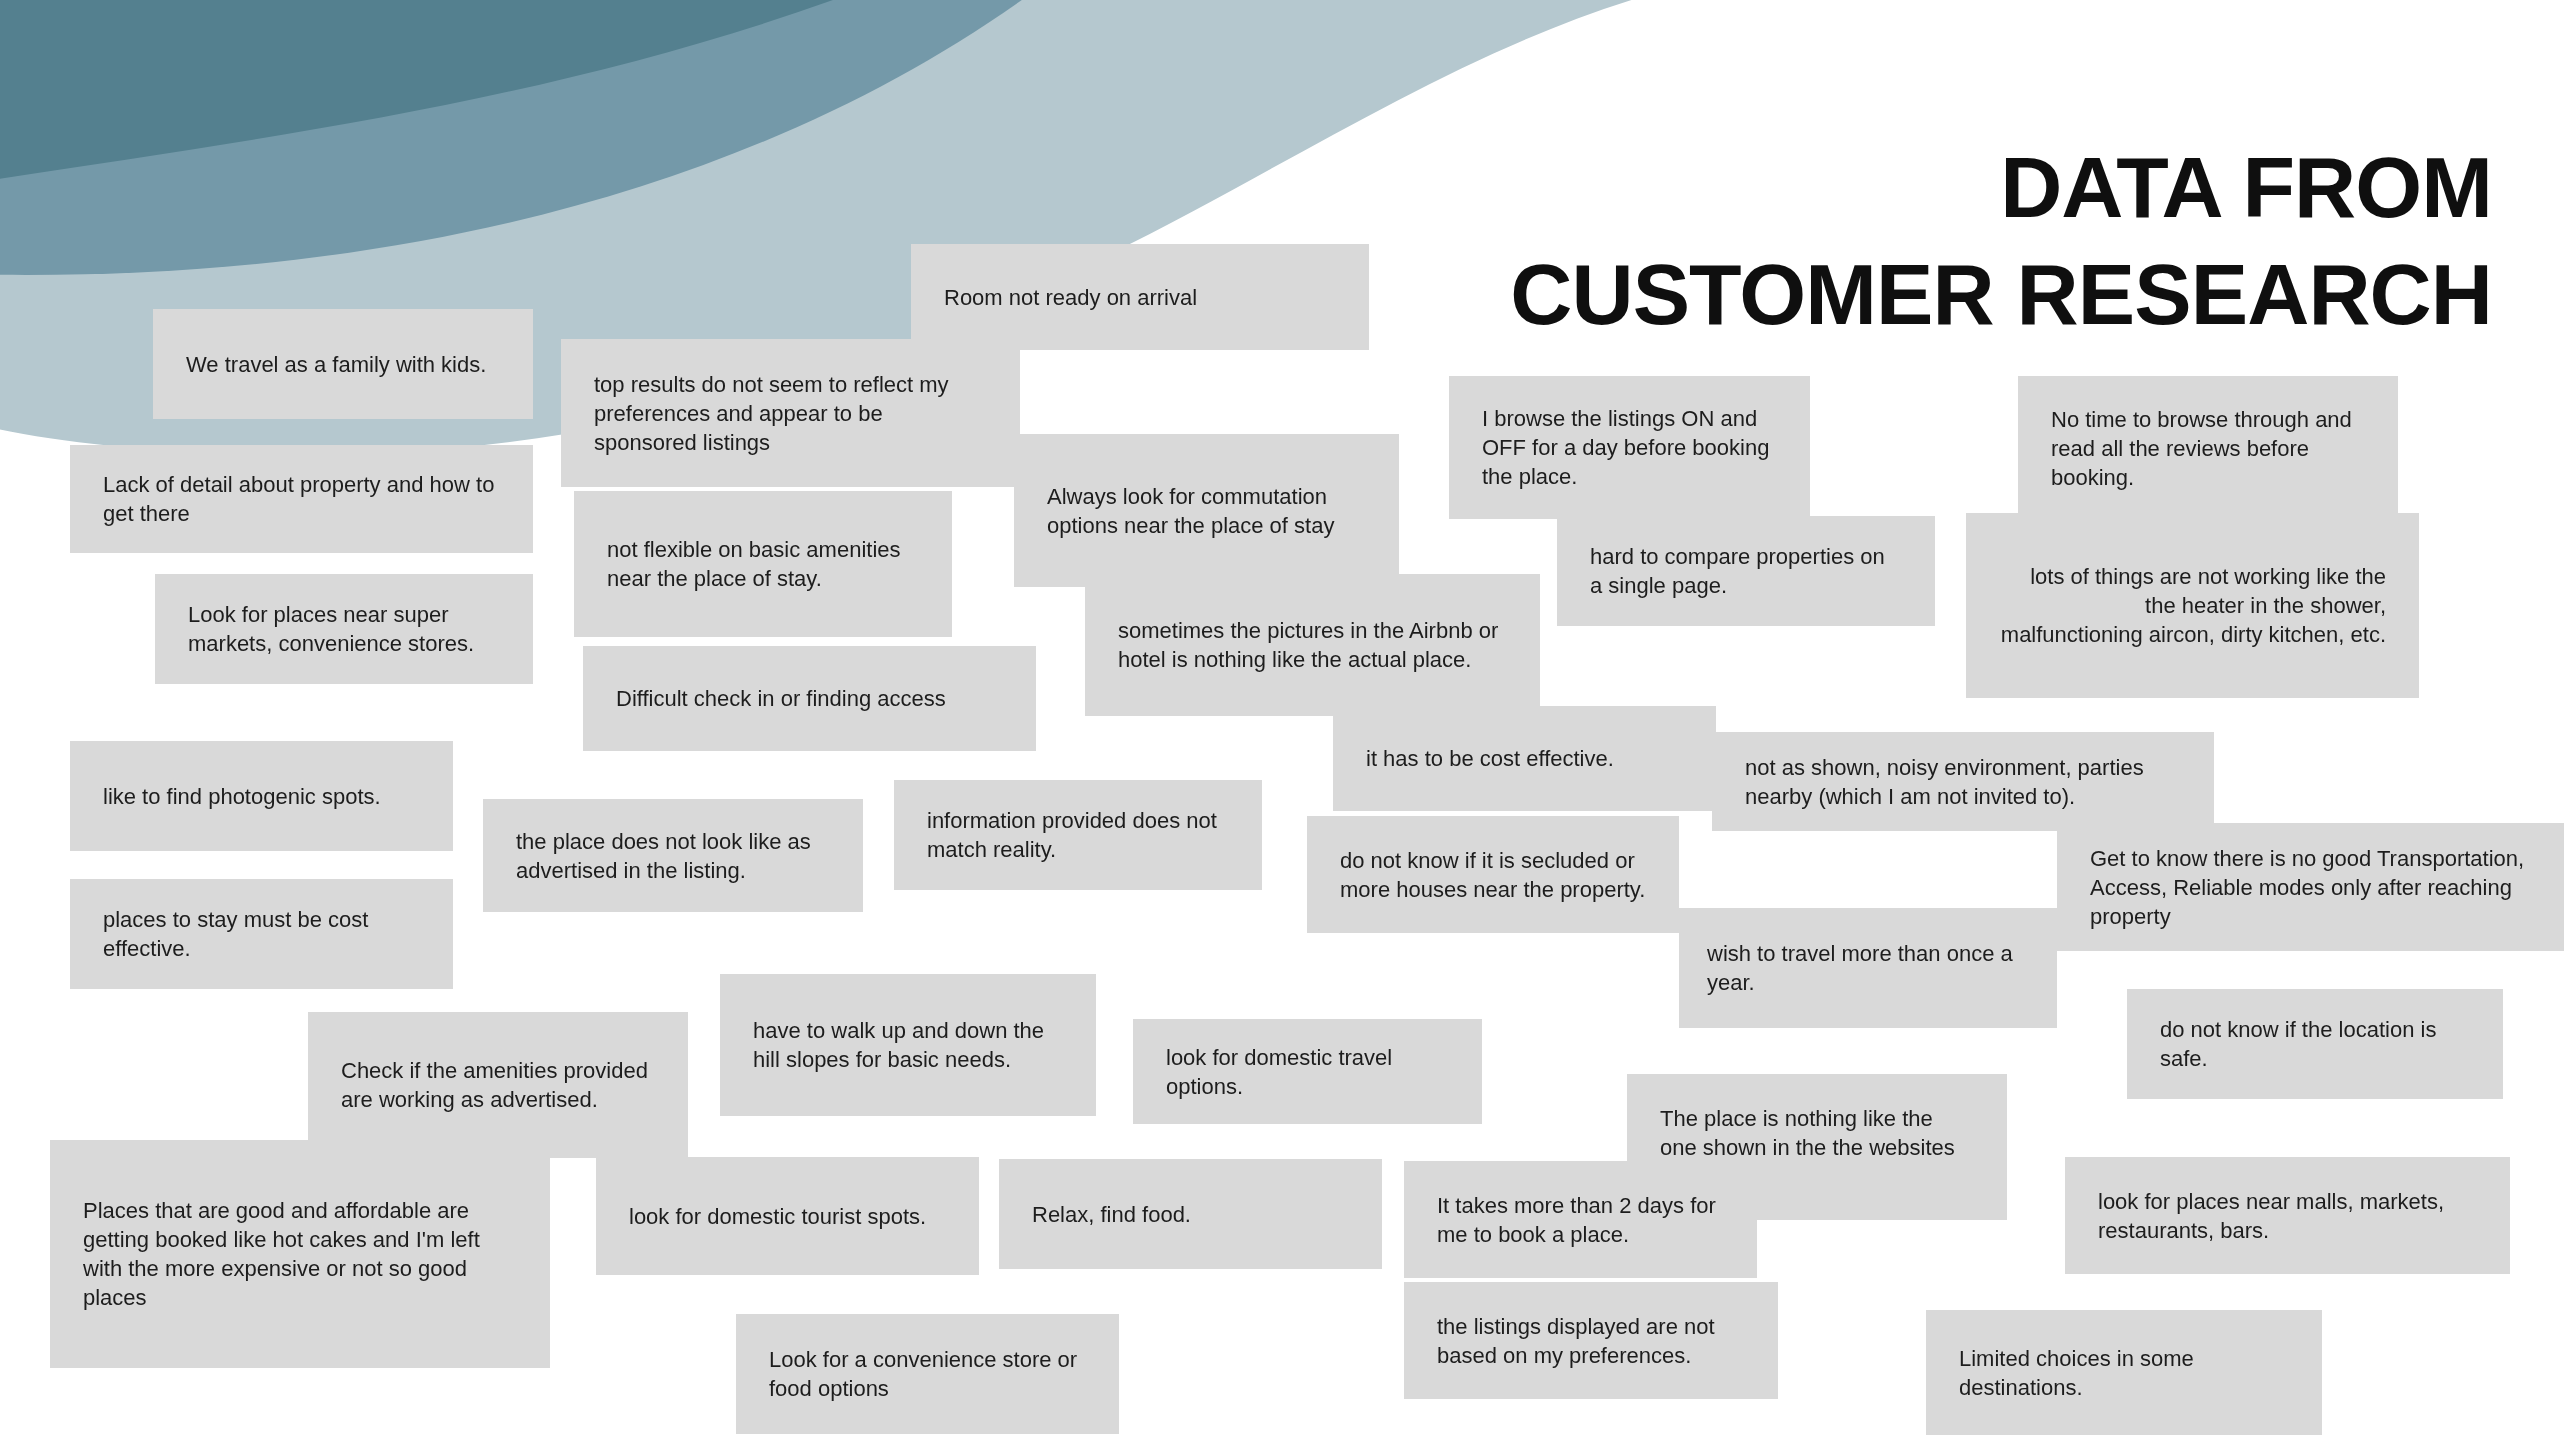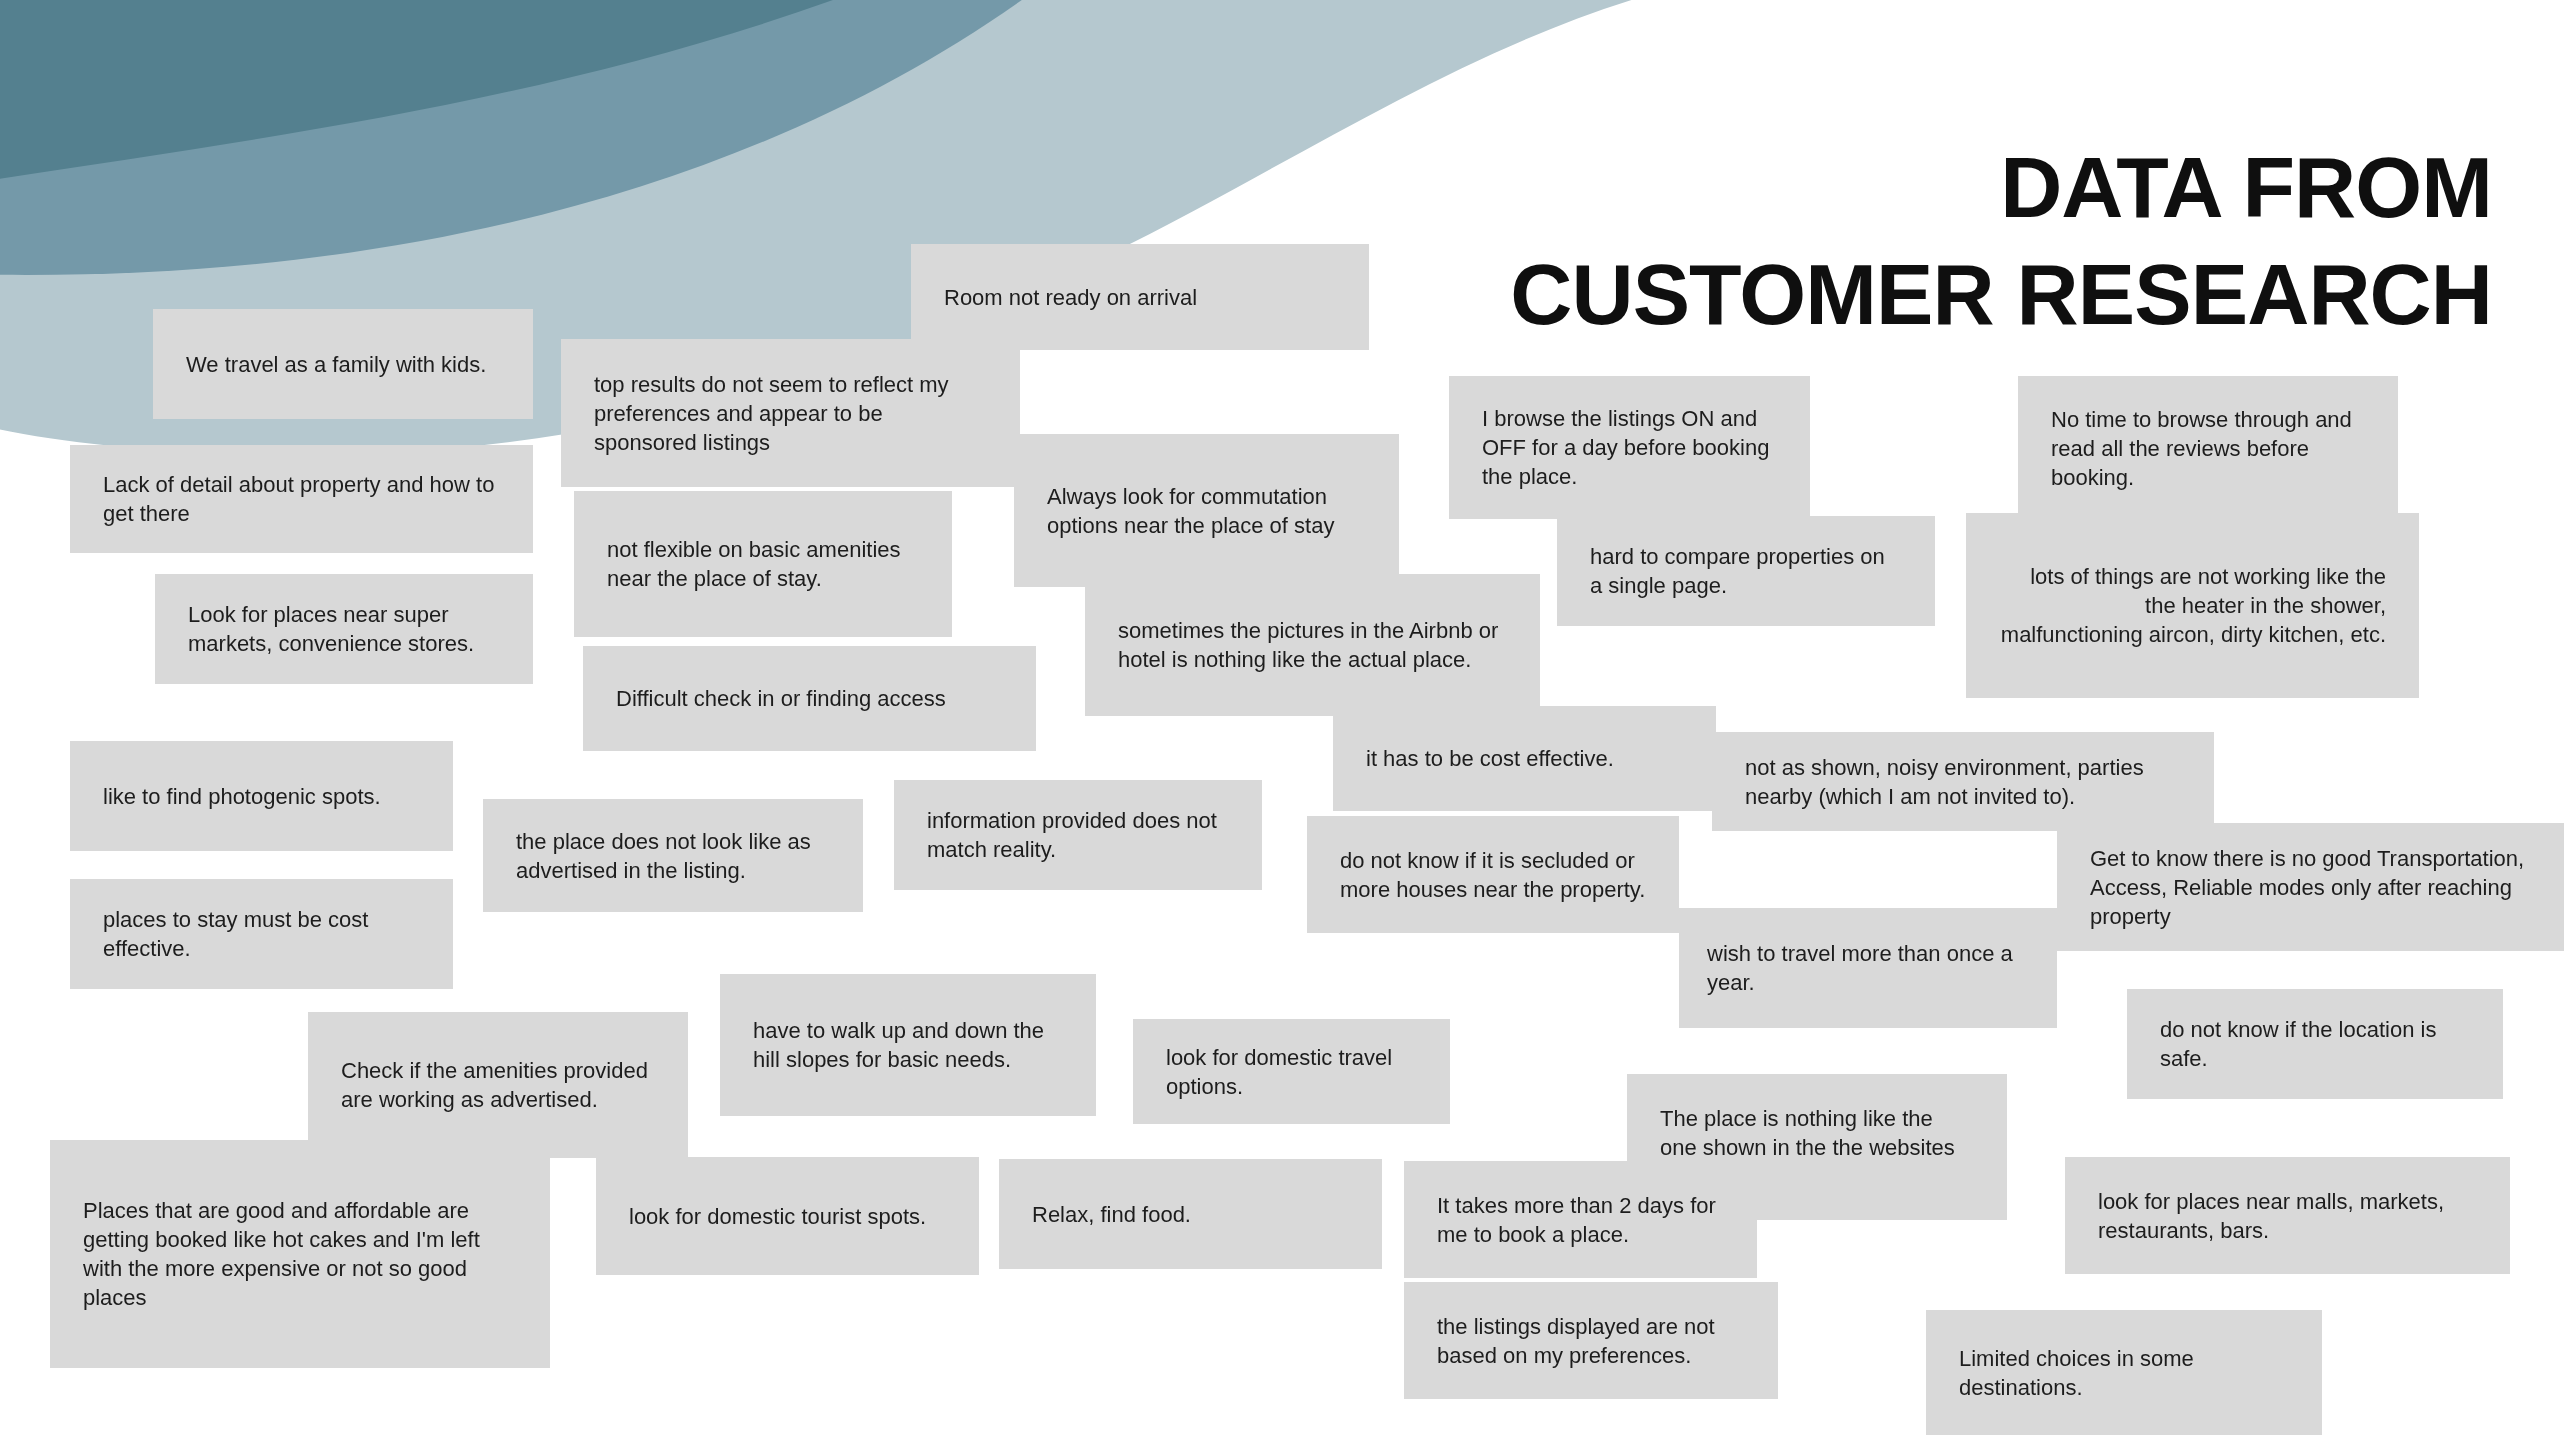--- a/index.html
+++ b/index.html
@@ -136,21 +136,21 @@
   </div>
     <div class="note" style="left: 720px; top: 974px; width: 376px; min-height: 142px;">
     <span>have to walk up and down the hill slopes for basic needs.</span>
   </div>
     <div class="note" style="left: 2127px; top: 989px; width: 376px; min-height: 110px;">
     <span>do not know if the location is safe.</span>
   </div>
     <div class="note" style="left: 308px; top: 1012px; width: 380px; min-height: 146px;">
     <span>Check if the amenities provided are working as advertised.</span>
   </div>
-    <div class="note" style="left: 1133px; top: 1019px; width: 317px; min-height: 105px;">
+    <div class="note" style="left: 1133px; top: 1019px; width: 349px; min-height: 105px;">
     <span>look for domestic travel options.</span>
   </div>
     <div class="note" style="left: 1627px; top: 1074px; width: 380px; min-height: 146px;">
     <span>The place is nothing like the one shown in the the websites or ads</span>
   </div>
     <div class="note" style="left: 50px; top: 1140px; width: 500px; min-height: 228px;">
     <span>Places that are good and affordable are getting booked like hot cakes and I'm left with the more expensive or not so good places</span>
   </div>
     <div class="note" style="left: 596px; top: 1157px; width: 383px; min-height: 118px;">
     <span>look for domestic tourist spots.</span>
@@ -160,17 +160,20 @@
   </div>
     <div class="note" style="left: 1404px; top: 1161px; width: 353px; min-height: 117px;">
     <span>It takes more than 2 days for me to book a place.</span>
   </div>
     <div class="note" style="left: 2065px; top: 1157px; width: 445px; min-height: 117px;">
     <span>look for places near malls, markets, restaurants, bars.</span>
   </div>
     <div class="note" style="left: 1404px; top: 1282px; width: 374px; min-height: 117px;">
     <span>the listings displayed are not based on my preferences.</span>
   </div>
+    <div class="note" style="left: 736px; top: 1314px; width: 383px; min-height: 120px;">
+    <span>Look for a convenience store or food options</span>
+  </div>
     <div class="note" style="left: 1882px; top: 1310px; width: 396px; min-height: 125px; margin-left: 44px;">
     <span>Limited choices in some destinations.</span>
   </div>
   </div>
 
 
 </body></html>

